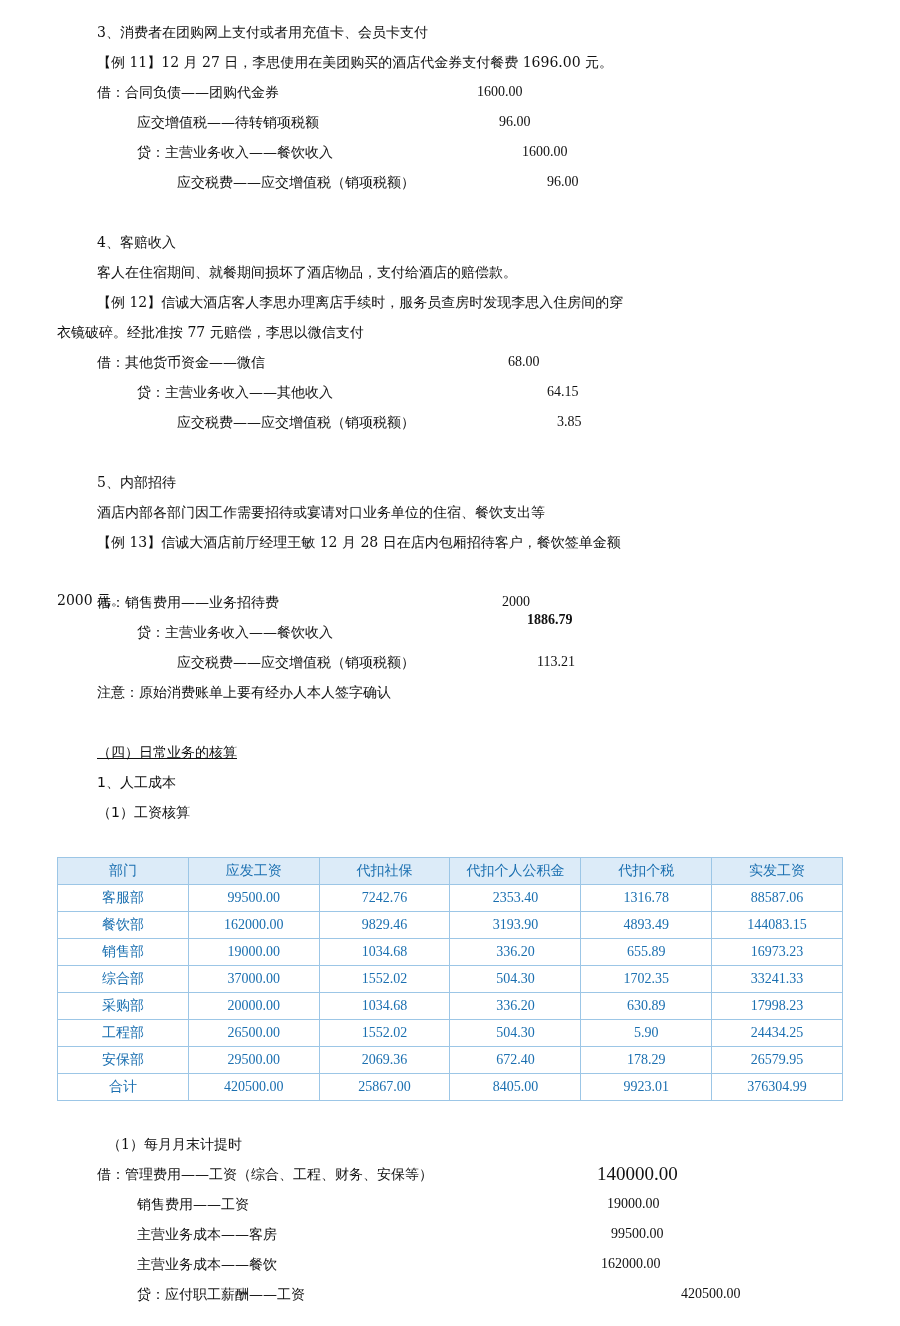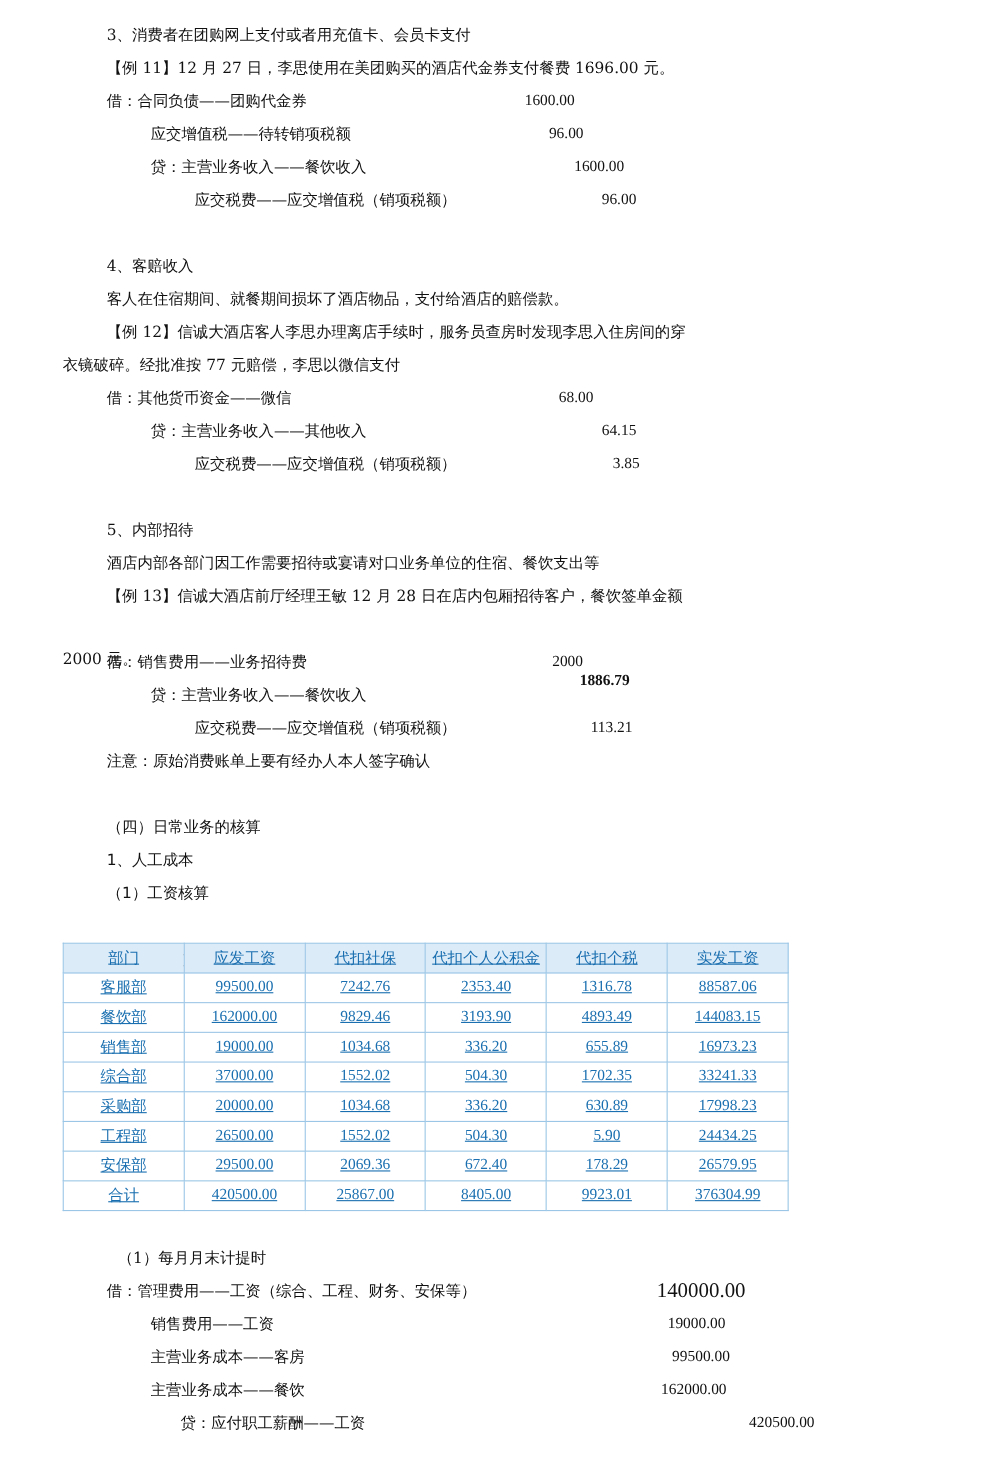--- a/index.html
+++ b/index.html
@@ -12,24 +12,24 @@
       position: absolute; white-space: nowrap;
       font-size: 14px; line-height: 24px;
       font-family: "DejaVu Serif", "Liberation Serif", serif;
       transform-origin: left top;
     }
     .amt { position: absolute; white-space: nowrap; font-size: 14px; line-height: 24px;
       font-family: "Liberation Serif", "DejaVu Serif", serif; }
     .sans { font-family: "DejaVu Sans", "Liberation Sans", sans-serif; }
 
     table.salary {
-      position: absolute; left: 57px; top: 857px; width: 660px;
+      position: absolute; left: 57px; top: 857px; width: 786px;
       border-collapse: collapse; table-layout: fixed;
       font-family: "Liberation Serif", "DejaVu Serif", serif;
-      font-size: 14px; color: #1a6fb0; text-decoration: underline;
+      font-size: 14px; color: #1a6fb0;
     }
     table.salary th, table.salary td {
       border: 1px solid #9cc6e6; height: 26px; padding: 0;
       text-align: center; vertical-align: middle;
     }
     table.salary th {
       background: #dcebf8; font-weight: normal; color: #1a6fb0;
       font-family: "DejaVu Sans", "Liberation Sans", sans-serif; font-size: 14px;
     }
     table.salary td.dept { font-family: "DejaVu Sans", "Liberation Sans", sans-serif; }
@@ -64,21 +64,21 @@
 <div class="line" style="left:97px;top:530px;">【例 13】信诚大酒店前厅经理王敏 12 月 28 日在店内包厢招待客户，餐饮签单金额</div>
 <div class="line" style="left:57px;top:588px;">2000 元。</div>
 <div class="line" style="left:97px;top:590px;">借：销售费用——业务招待费</div>
 <div class="amt" style="left:502px;top:590px;">2000</div>
 <div class="line" style="left:137px;top:620px;">贷：主营业务收入——餐饮收入</div>
 <div class="amt" style="left:527px;top:608px;font-weight:bold;">1886.79</div>
 <div class="line" style="left:177px;top:650px;">应交税费——应交增值税（销项税额）</div>
 <div class="amt" style="left:537px;top:650px;">113.21</div>
 <div class="line" style="left:97px;top:680px;">注意：原始消费账单上要有经办人本人签字确认</div>
 
-<div class="line sans" style="left:97px;top:740px;">（四）日常业务的核算</div>
+<div class="line sans" style="left:97px;top:740px;text-decoration:underline;">（四）日常业务的核算</div>
 <div class="line sans" style="left:97px;top:770px;">1、人工成本</div>
 <div class="line sans" style="left:97px;top:800px;">（1）工资核算</div>
 <div class="line sans" style="left:97px;top:830px;margin-top:32px;">【例 14】工资核算</div>
 
 <table class="salary">
   <thead>
     <tr>
       <th>部门</th>
       <th>应发工资</th>
       <th>代扣社保</th>
@@ -157,14 +157,14 @@
 
 <div class="line" style="left:107px;top:1132px;">（1）每月月末计提时</div>
 <div class="line" style="left:97px;top:1162px;">借：管理费用——工资（综合、工程、财务、安保等）</div>
 <div class="amt" style="left:597px;top:1162px;font-size:19px;">140000.00</div>
 <div class="line" style="left:137px;top:1192px;">销售费用——工资</div>
 <div class="amt" style="left:607px;top:1192px;">19000.00</div>
 <div class="line" style="left:137px;top:1222px;">主营业务成本——客房</div>
 <div class="amt" style="left:611px;top:1222px;">99500.00</div>
 <div class="line" style="left:137px;top:1252px;">主营业务成本——餐饮</div>
 <div class="amt" style="left:601px;top:1252px;">162000.00</div>
-<div class="line" style="left:137px;top:1282px;margin-left:27px;">贷：应付职工薪酬——工资</div>
+<div class="line" style="left:137px;top:1282px;">贷：应付职工薪酬——工资</div>
 <div class="amt" style="left:681px;top:1282px;">420500.00</div>
 
 </body></html>

